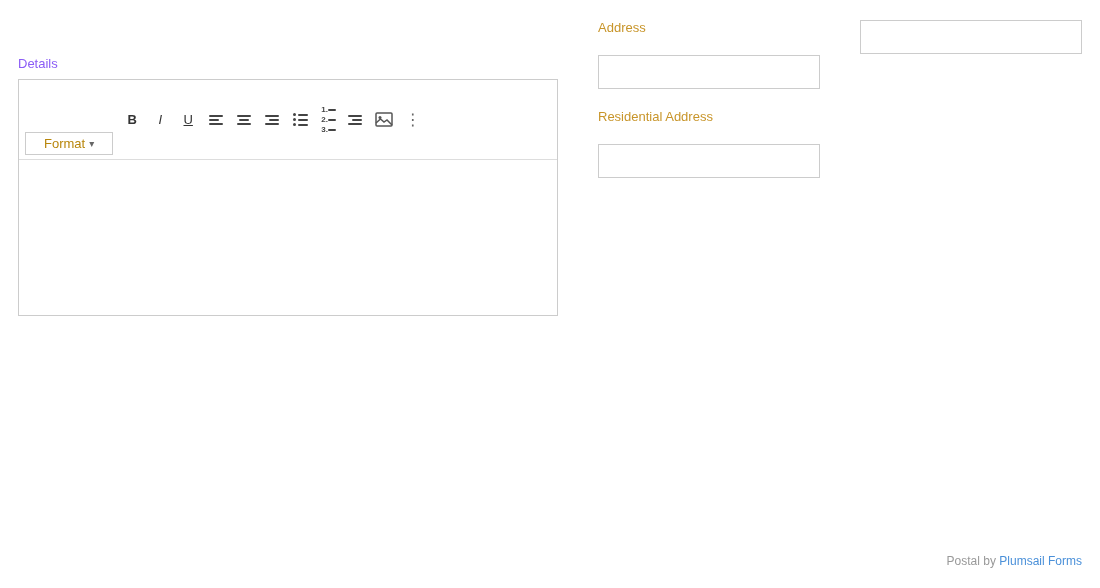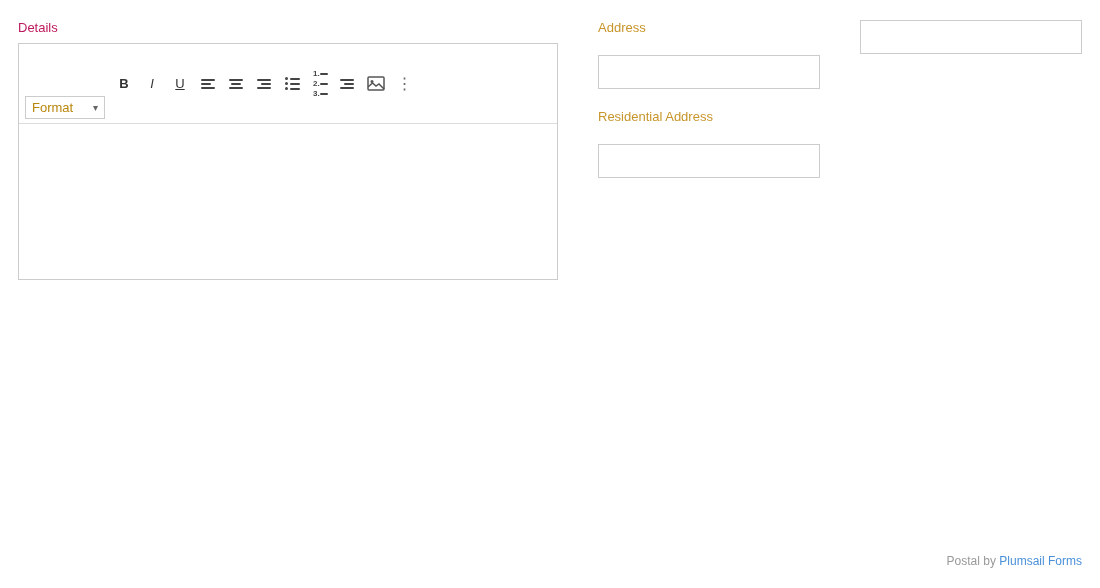--- a/index.html
+++ b/index.html
@@ -32,43 +32,44 @@
     }
 
     
     .left-panel {
       width: 540px;
       flex-shrink: 0;
     }
 
     .section-label {
       font-size: 13px;
-      color: #be185d;
+      color: #8b5cf6;
       margin-bottom: 8px;
+      margin-top: 36px;
     }
 
     .editor-container {
       border: 1px solid #ccc;
       width: 100%;
     }
 
     .editor-toolbar {
       display: flex;
       align-items: center;
       padding: 4px 6px;
       border-bottom: 1px solid #ddd;
       gap: 2px;
       background: #fff;
     }
 
     .format-select {
       display: flex;
       align-items: center;
       border: 1px solid #ccc;
-      padding: 3px 6px;
+      padding: 3px 18px;
       font-size: 13px;
       cursor: pointer;
       background: #fff;
       min-width: 80px;
       justify-content: space-between;
       margin-right: 4px;
       margin-top: 48px;
     }
 
     .format-select-text {

